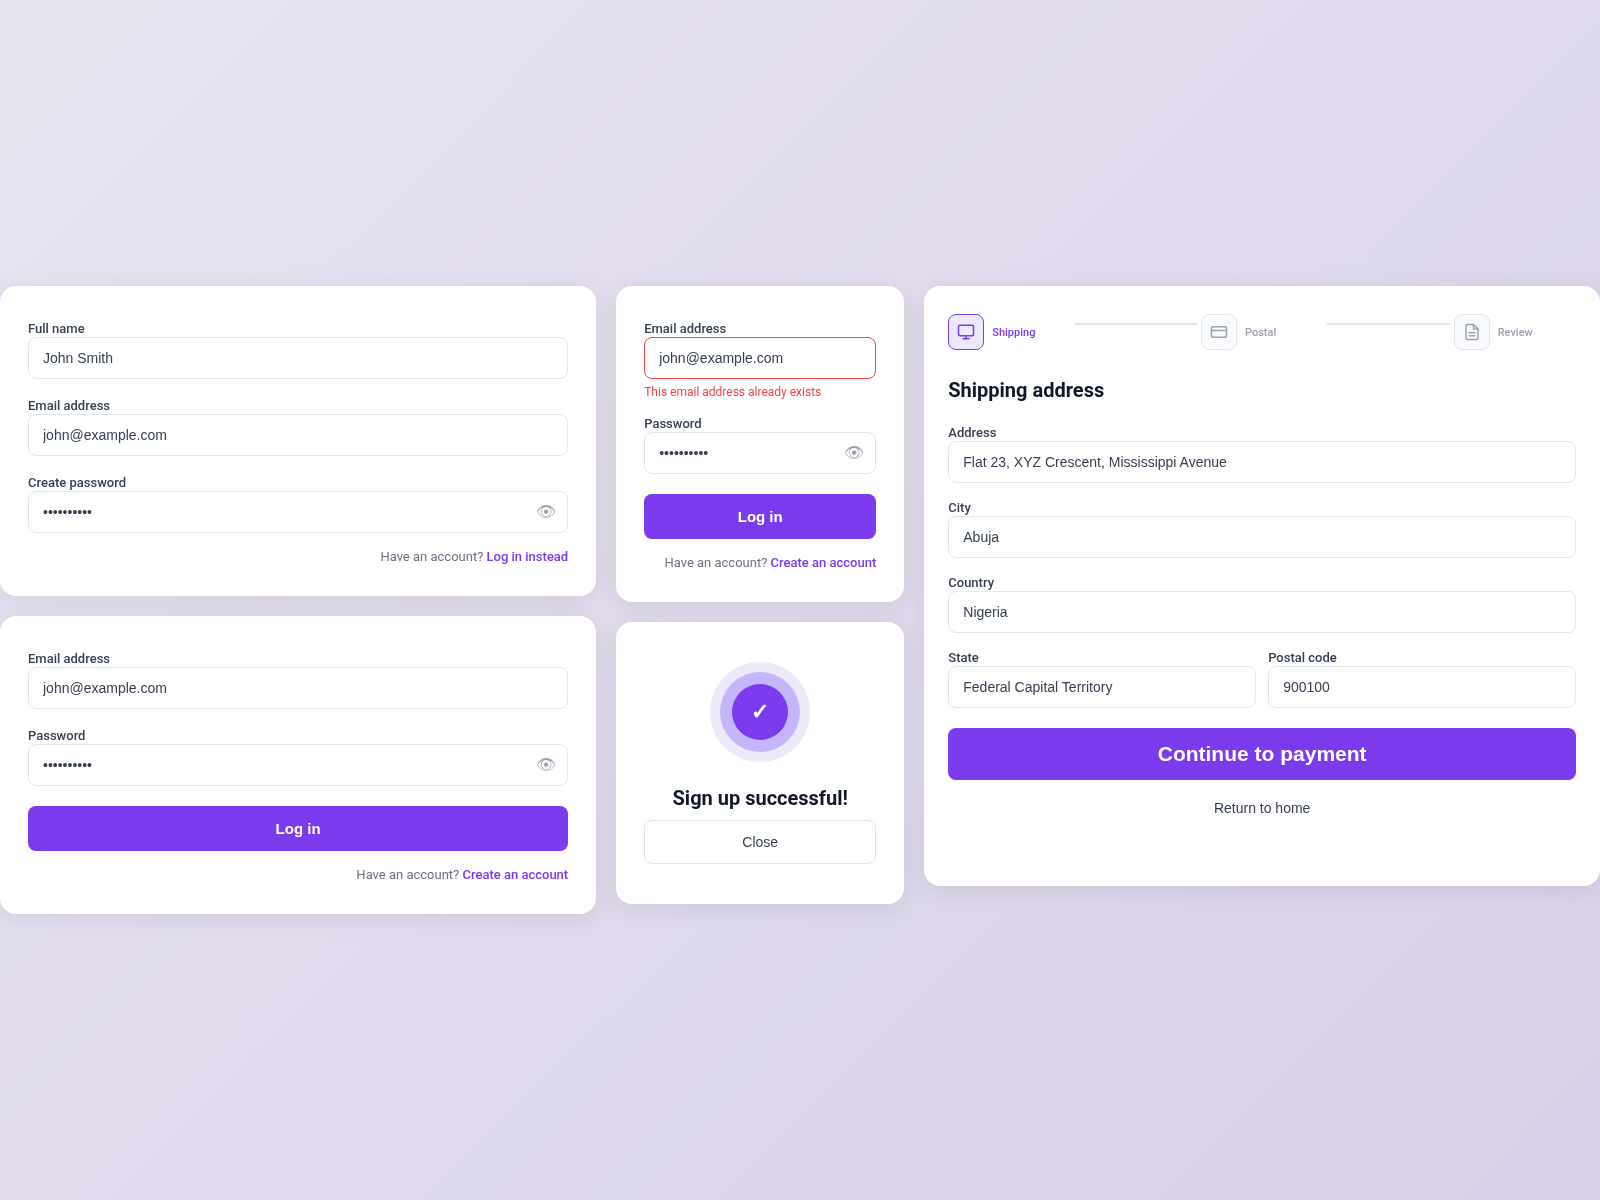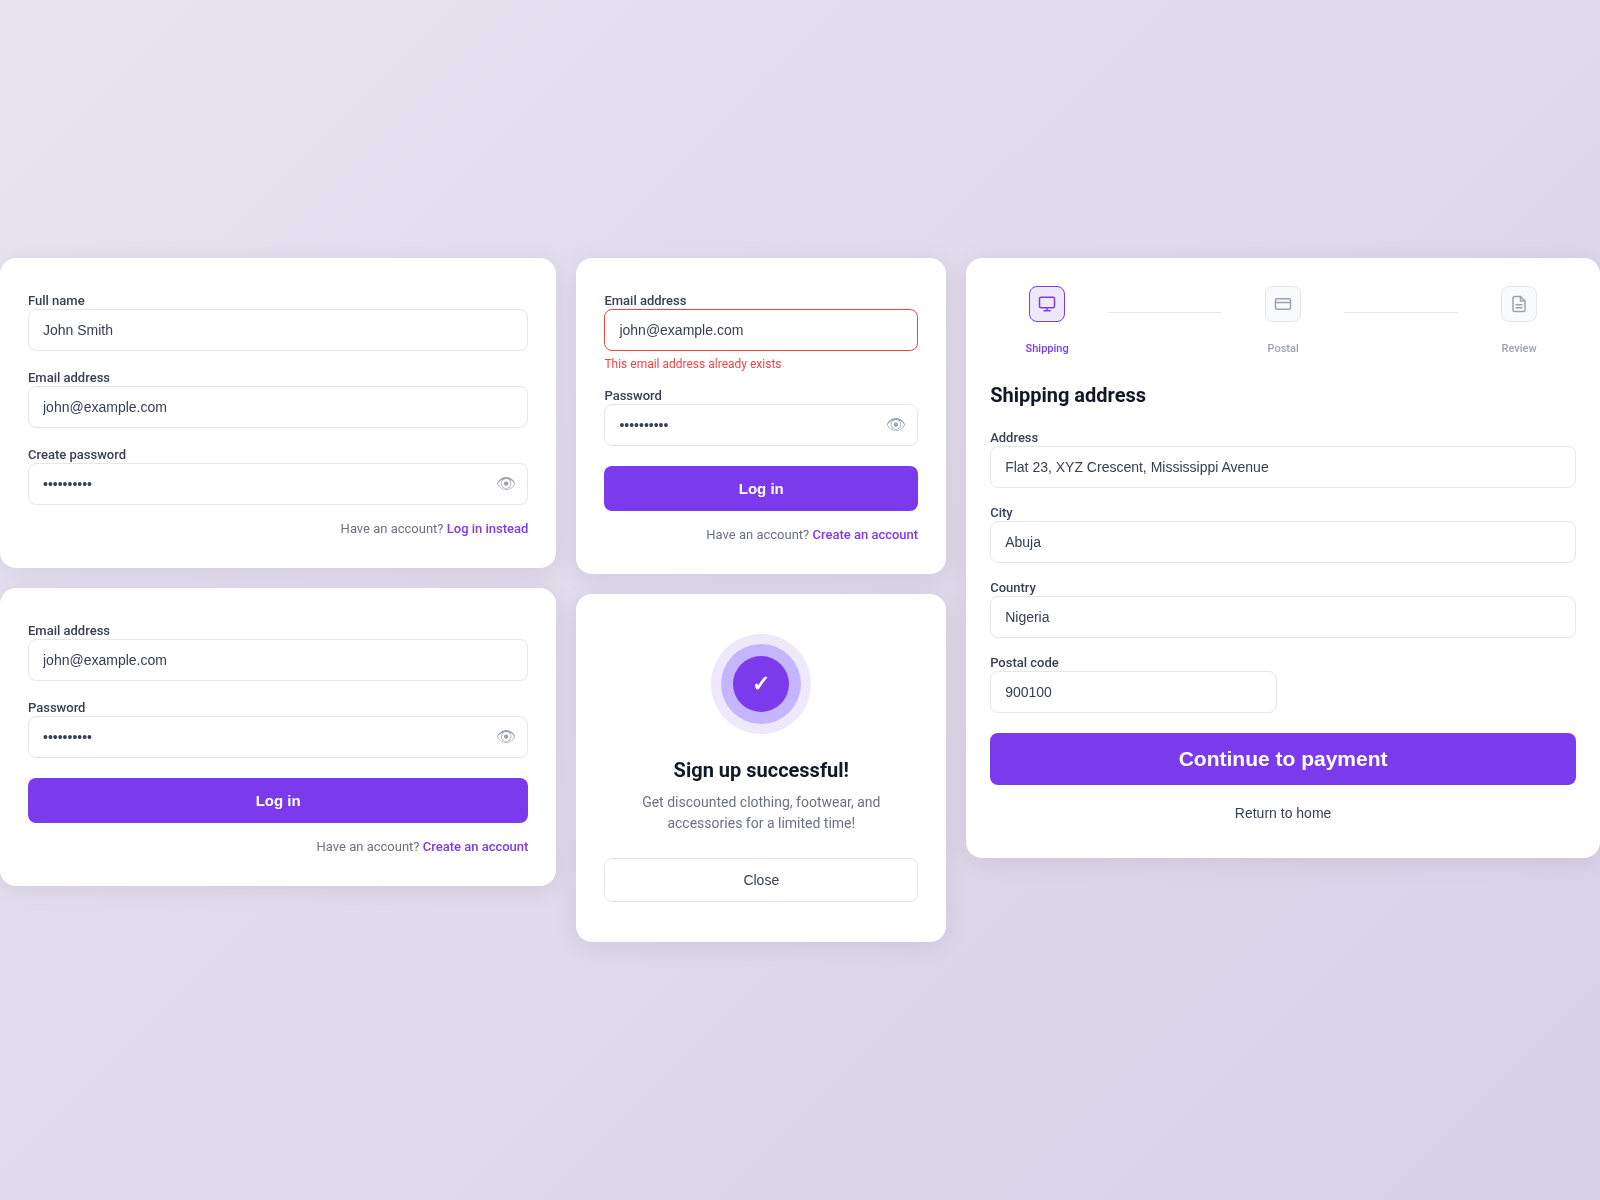--- a/index.html
+++ b/index.html
@@ -162,23 +162,23 @@
       min-height: 600px;
     }
     .stepper {
       display: flex;
       align-items: center;
       justify-content: space-between;
       margin-bottom: 28px;
     }
     .step {
       display: flex;
-      flex-direction: column;
-      align-items: center;
-      gap: 20px;
+      flex-direction: row;
+      align-items: center;
+      gap: 8px;
       flex: 1;
     }
     .step-icon {
       width: 36px;
       height: 36px;
       border-radius: 8px;
       display: flex;
       align-items: center;
       justify-content: center;
       font-size: 16px;
@@ -330,21 +330,20 @@
 
       <div class="card success-card">
         <div class="success-icon-wrapper">
           <div class="success-ring-outer"></div>
           <div class="success-ring-mid"></div>
           <div class="success-ring-inner">
             <span class="checkmark">✓</span>
           </div>
         </div>
         <h2 class="success-title">Sign up successful!</h2>
-        <p class="success-desc">Get discounted clothing, footwear, and accessories for a limited time!</p>
         <button class="btn-close">Close</button>
       </div>
     </div>
 
     <div class="card shipping-card">
       
       <div class="stepper">
         <div class="step">
           <div class="step-icon active">
             <svg width="18" height="18" viewBox="0 0 24 24" fill="none" stroke="#7c3aed" stroke-width="2" stroke-linecap="round" stroke-linejoin="round">
@@ -384,20 +383,24 @@
       <input class="shipping-input" type="text" value="Flat 23, XYZ Crescent, Mississippi Avenue" style="">
 
       <label class="card-label">City</label>
       <input class="shipping-input" type="text" value="Abuja" style="">
 
       <label class="card-label">Country</label>
       <input class="shipping-input" type="text" value="Nigeria" style="">
 
       <div class="two-col">
         <div>
+          <label class="card-label">State</label>
+          <input class="shipping-input" type="text" value="Federal Capital Territory" style="">
+        </div>
+        <div>
           <label class="card-label">Postal code</label>
           <input class="shipping-input" type="text" value="900100" style="">
         </div>
       </div>
 
       <button class="btn-continue">Continue to payment</button>
       <button class="btn-return">Return to home</button>
     </div>
 
   </div>

